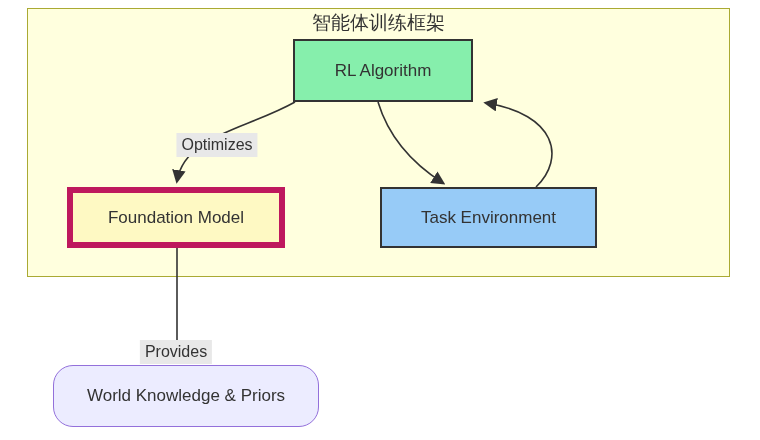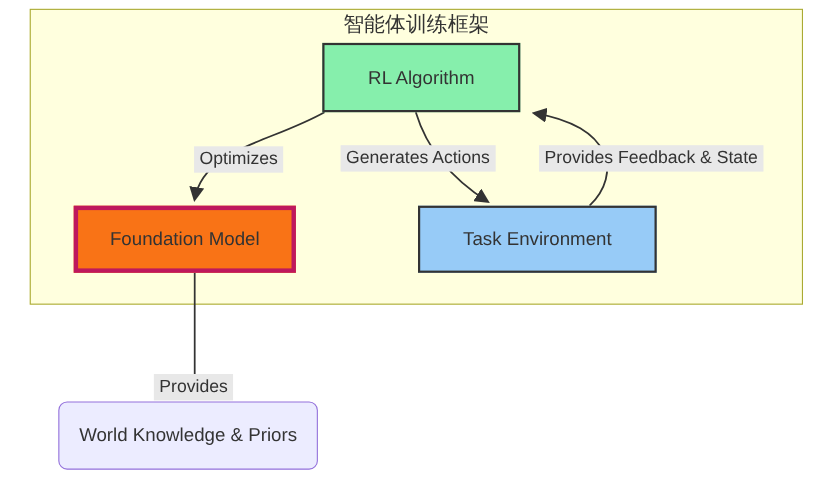--- a/index.html
+++ b/index.html
@@ -20,23 +20,23 @@
   .edge-label{
     position:absolute;transform:translate(-50%,-50%);
     background:#e8e8e8;color:#333333;font-size:16px;line-height:20px;
     padding:2px 5px;white-space:nowrap;z-index:3;
   }
   .node{
     position:absolute;display:flex;align-items:center;justify-content:center;
     font-size:17px;z-index:4;box-sizing:border-box;text-align:center;color:#333333;
   }
   .node-rl{left:293px;top:39px;width:180px;height:63px;background:#86efac;border:2px solid #333333;}
-  .node-fm{left:67px;top:187px;width:202px;height:61px;background:#f97316;border:4px solid #be185d;}
+  .node-fm{left:67px;top:187px;width:218px;height:61px;background:#fef9c3;border:6px solid #be185d;}
   .node-te{left:380px;top:187px;width:217px;height:61px;background:#97cbf7;border:2px solid #333333;}
-  .node-wk{left:53px;top:365px;width:236px;height:62px;background:#ececff;border:1.5px solid #9370db;border-radius:8px;}
+  .node-wk{left:53px;top:365px;width:266px;height:62px;background:#ececff;border:1.5px solid #9370db;border-radius:20px;}
 </style>
 </head>
 <body>
 
 <div class="canvas">
 
   <div class="cluster"></div>
   <div class="cluster-title">智能体训练框架</div>
 
   <svg class="edges" viewBox="0 0 760 440" xmlns="http://www.w3.org/2000/svg">
@@ -45,22 +45,20 @@
         <path d="M0,0 L10,5 L0,10 z" fill="#333333"></path>
       </marker>
     </defs>
     <path class="edge" d="M295,102 C245,130 185,135 177,181" marker-end="url(#arrow)"></path>
     <path class="edge" d="M378,102 C388,135 410,162 443,183" marker-end="url(#arrow)"></path>
     <path class="edge" d="M536,187 C566,158 556,114 486,103" marker-end="url(#arrow)"></path>
     <path class="edge" d="M177,248 L177,358" marker-end="url(#arrow)"></path>
   </svg>
 
   <div class="edge-label" style="left:172px;top:145px;margin-left:45px;">Optimizes</div>
-  <div class="edge-label" style="left:380px;top:144px;">Generates Actions</div>
-  <div class="edge-label" style="left:592px;top:144px;">Provides Feedback &amp; State</div>
   <div class="edge-label" style="left:176px;top:321px;margin-top:31px;">Provides</div>
 
   <div class="node node-rl">
     <span>RL Algorithm</span>
   </div>
   <div class="node node-fm">
     <span>Foundation Model</span>
   </div>
   <div class="node node-te">
     <span>Task Environment</span>

